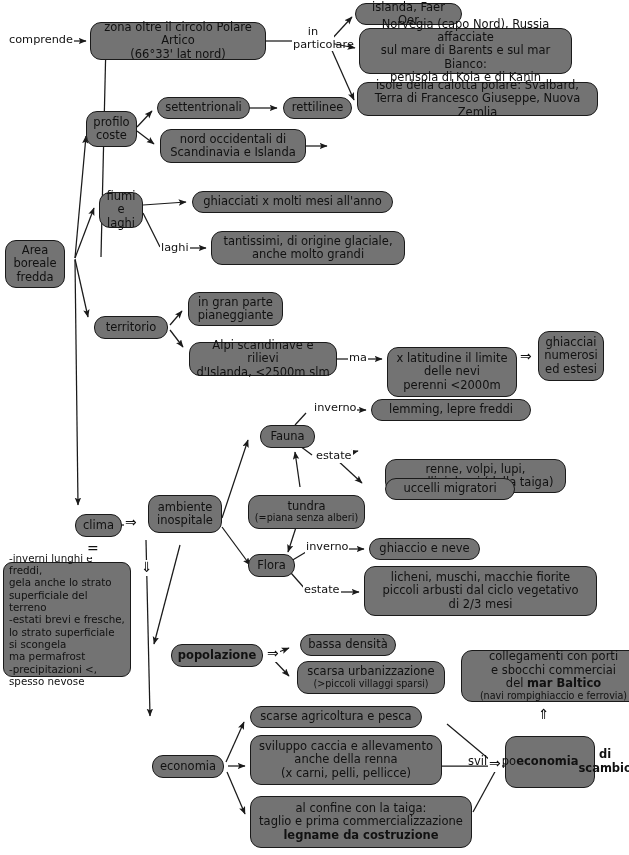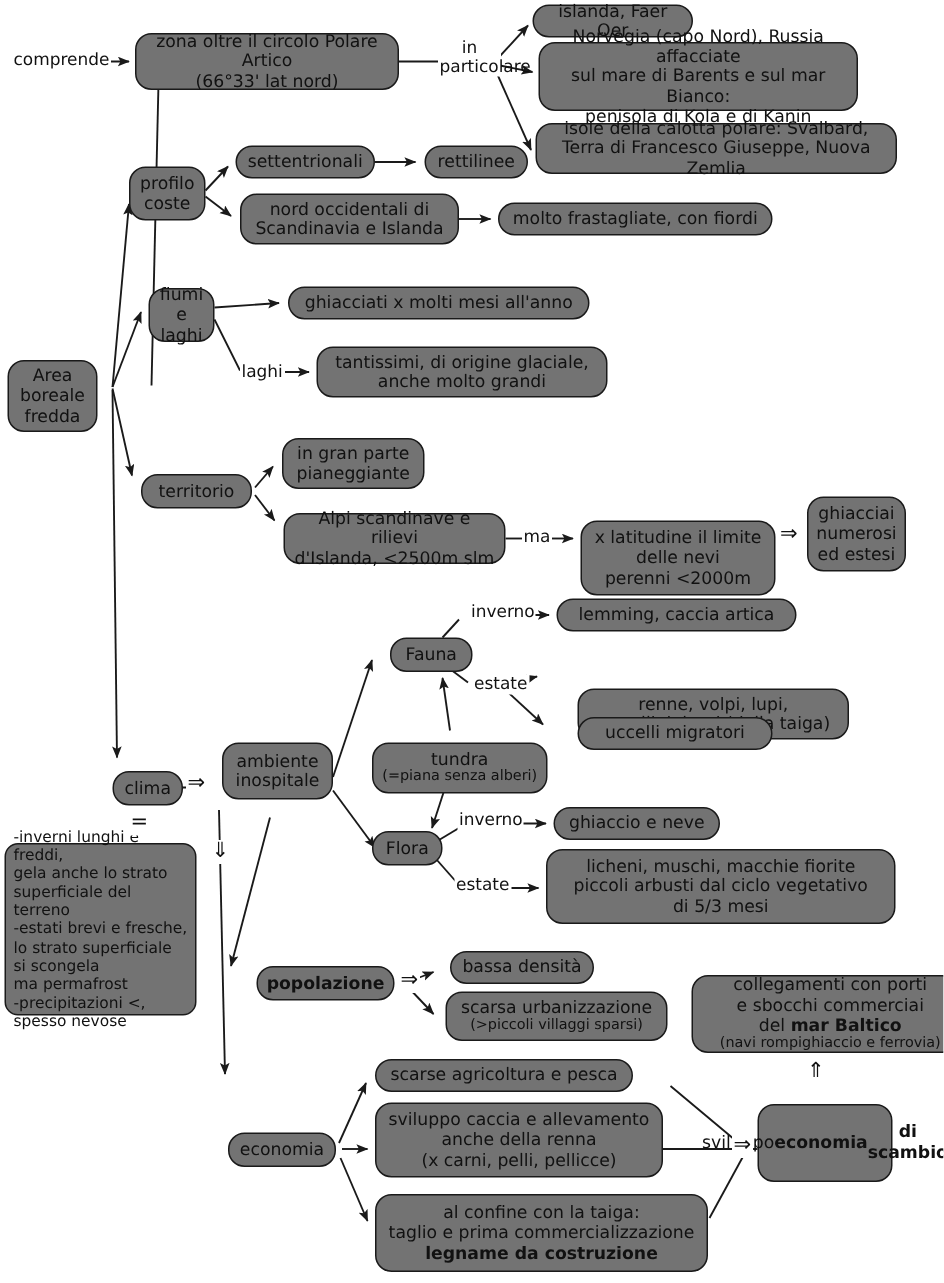--- a/index.html
+++ b/index.html
@@ -150,21 +150,20 @@
   <div class="node" style="left:86px;top:111px;width:51px;height:36px;">profilo
 coste</div>
 
   <div class="node" style="left:157px;top:97px;width:93px;height:22px;">settentrionali</div>
 
   <div class="node" style="left:283px;top:97px;width:69px;height:22px;">rettilinee</div>
 
   <div class="node" style="left:160px;top:129px;width:146px;height:34px;">nord occidentali di
 Scandinavia e Islanda</div>
 
-  <div class="node" style="left:332px;top:135px;width:183px;height:22px;">molto frastagliate, con fiordi</div>
 
   <div class="node" style="left:99px;top:192px;width:44px;height:36px;">fiumi
 e laghi</div>
 
   <div class="node" style="left:192px;top:191px;width:201px;height:22px;">ghiacciati x molti mesi all'anno</div>
 
   <div class="lbl" style="left:160px;top:242px;">laghi</div>
 
   <div class="node" style="left:211px;top:231px;width:194px;height:34px;">tantissimi, di origine glaciale,
 anche molto grandi</div>
@@ -188,21 +187,21 @@
 perenni &lt;2000m</div>
 
   <div class="lbl big" style="left:519px;top:349px;">⇒</div>
 
   <div class="node" style="left:538px;top:331px;width:66px;height:50px;">ghiacciai
 numerosi
 ed estesi</div>
 
   <div class="lbl" style="left:313px;top:402px;">inverno</div>
 
-  <div class="node" style="left:371px;top:399px;width:160px;height:22px;">lemming, caccia artica</div>
+  <div class="node" style="left:371px;top:399px;width:160px;height:22px;">lemming, lepre freddi</div>
 
   <div class="node" style="left:260px;top:425px;width:55px;height:23px;">Fauna</div>
 
   <div class="lbl" style="left:315px;top:450px;">estate</div>
 
   <div class="node" style="left:385px;top:434px;width:181px;height:34px;margin-top:25px;">renne, volpi, lupi,
 ermellini, lepri (dalla taiga)</div>
 
   <div class="node" style="left:385px;top:478px;width:130px;height:22px;">uccelli migratori</div>
 
@@ -235,21 +234,21 @@
   <div class="node" style="left:248px;top:554px;width:47px;height:23px;">Flora</div>
 
   <div class="lbl" style="left:305px;top:541px;">inverno</div>
 
   <div class="node" style="left:369px;top:538px;width:111px;height:22px;">ghiaccio e neve</div>
 
   <div class="lbl" style="left:303px;top:584px;">estate</div>
 
   <div class="node" style="left:364px;top:566px;width:233px;height:50px;">licheni, muschi, macchie fiorite
 piccoli arbusti dal ciclo vegetativo
-di 5/3 mesi</div>
+di 2/3 mesi</div>
 
   <div class="node bold" style="left:171px;top:644px;width:92px;height:23px;">popolazione</div>
 
   <div class="lbl big" style="left:266px;top:646px;">⇒</div>
 
   <div class="node" style="left:300px;top:634px;width:96px;height:22px;">bassa densità</div>
 
   <div class="node" style="left:297px;top:661px;width:148px;height:33px;flex-direction:column;">
     <span class="main">scarsa urbanizzazione</span>
     <span class="sub">(&gt;piccoli villaggi sparsi)</span>

